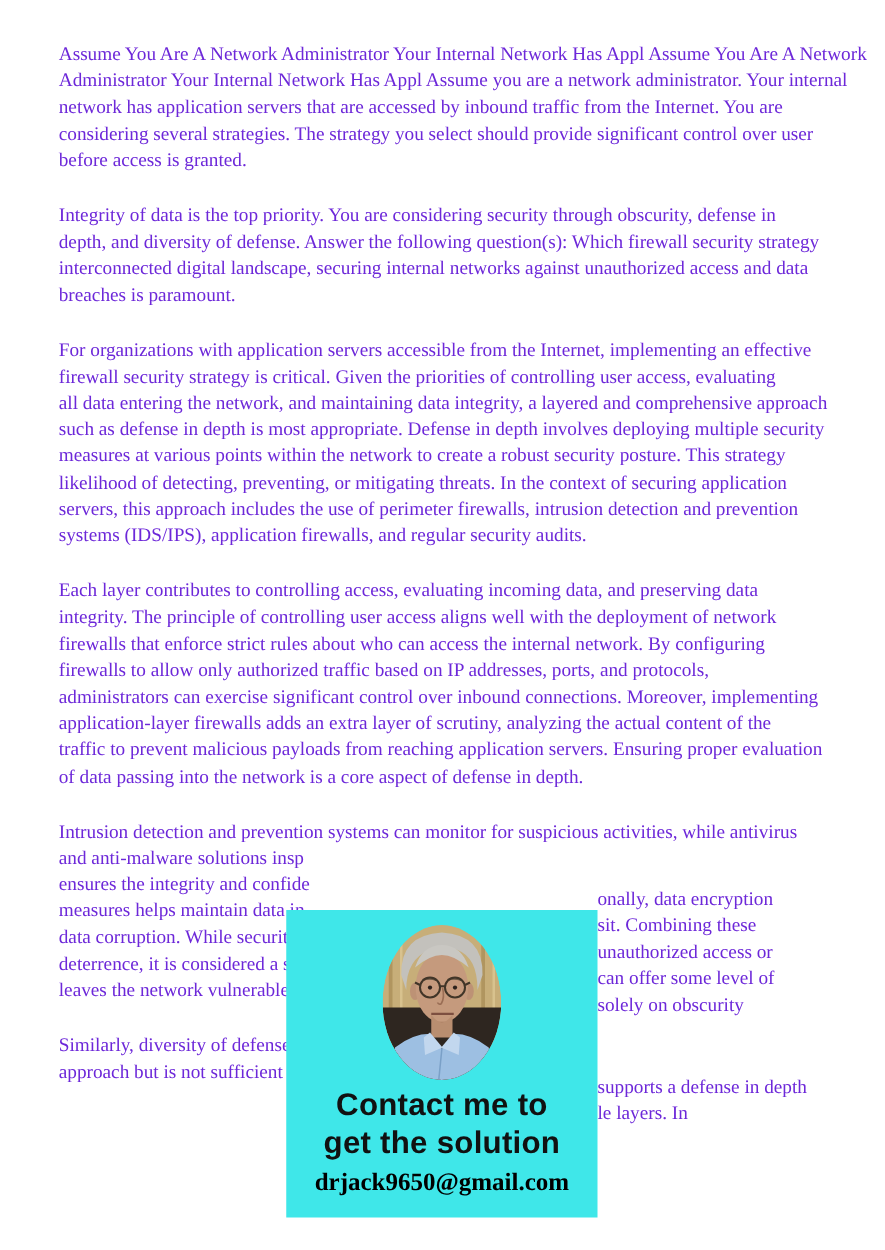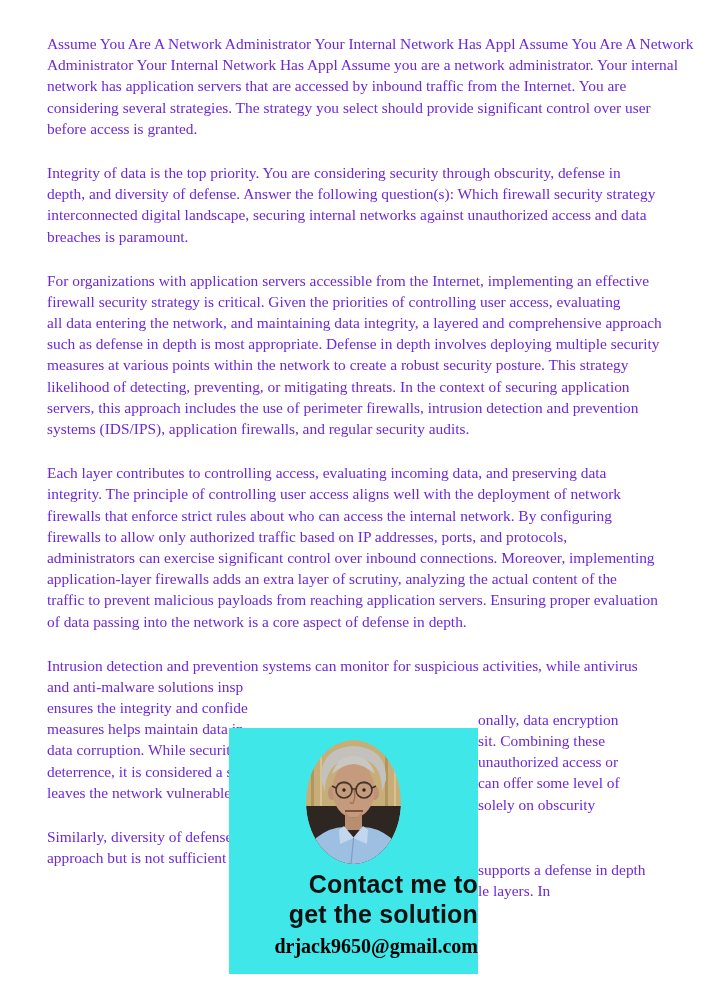--- a/index.html
+++ b/index.html
@@ -28,21 +28,21 @@
     left: 431px; top: 16px;
     white-space: nowrap;
     margin-top: 17px;
   }
   
   #contact-card {
     position: absolute;
     left: 229px; top: 728px;
     width: 249px; height: 246px;
     background: #3fe7e9;
-    text-align: right;
+    text-align: center;
     z-index: 5;
   }
   #portrait-wrap {
     width: 95px; height: 124px;
     margin: 12px auto 0 auto;
     border-radius: 50%;
     overflow: hidden;
   }
   #portrait-wrap svg { display: block; }
   .card-heading {

